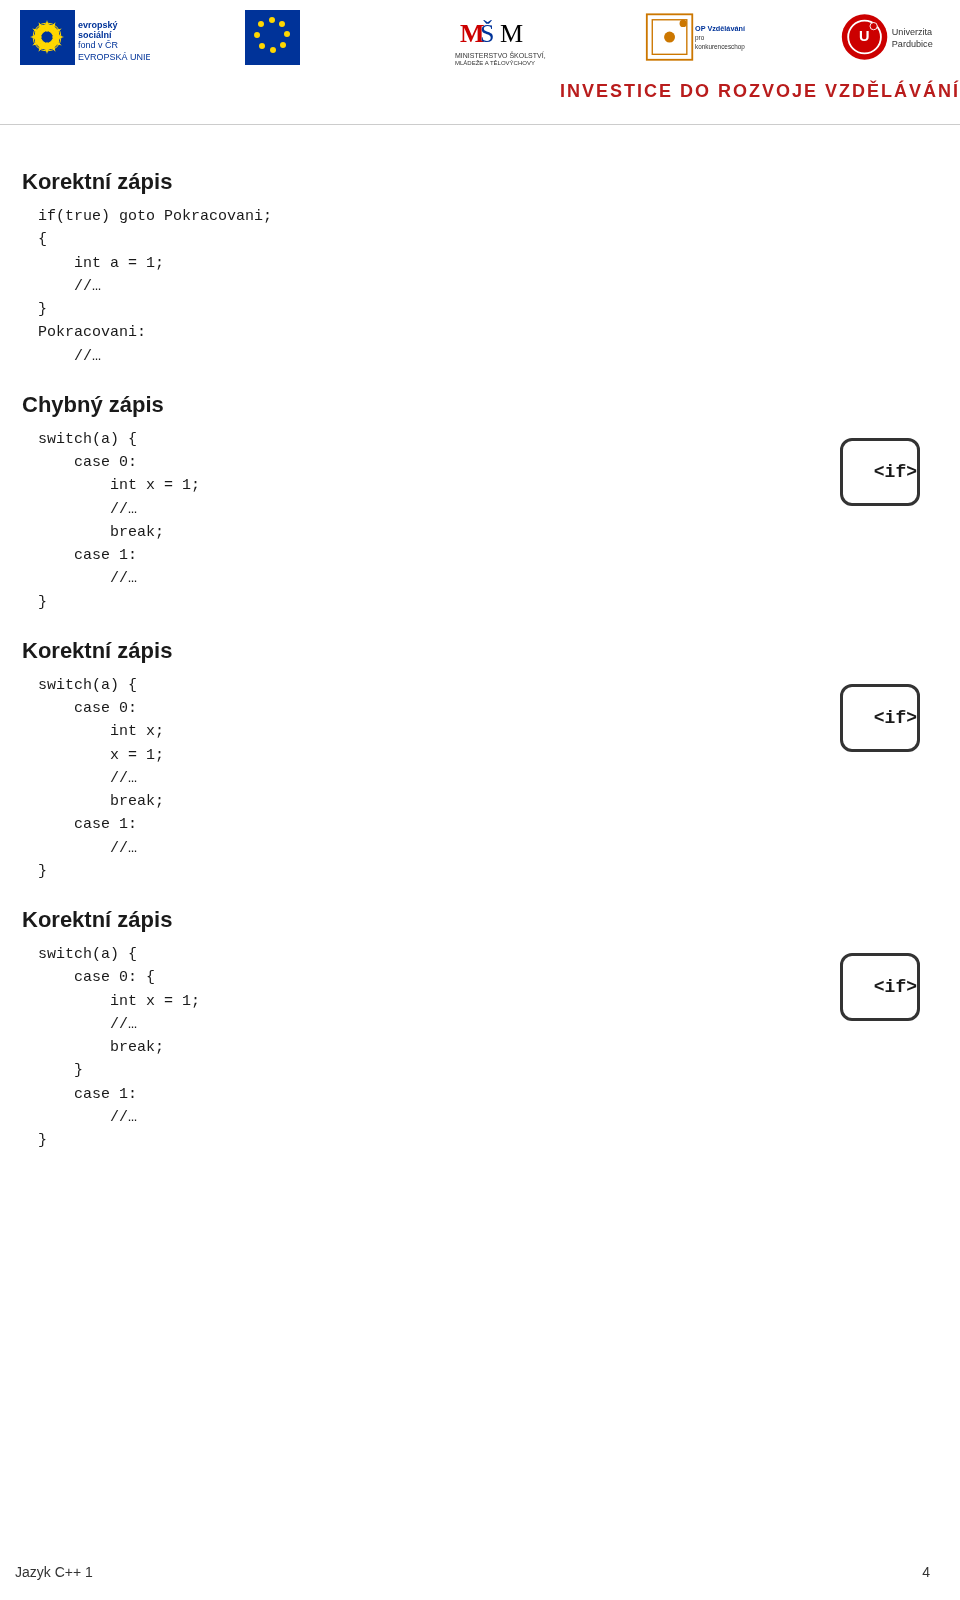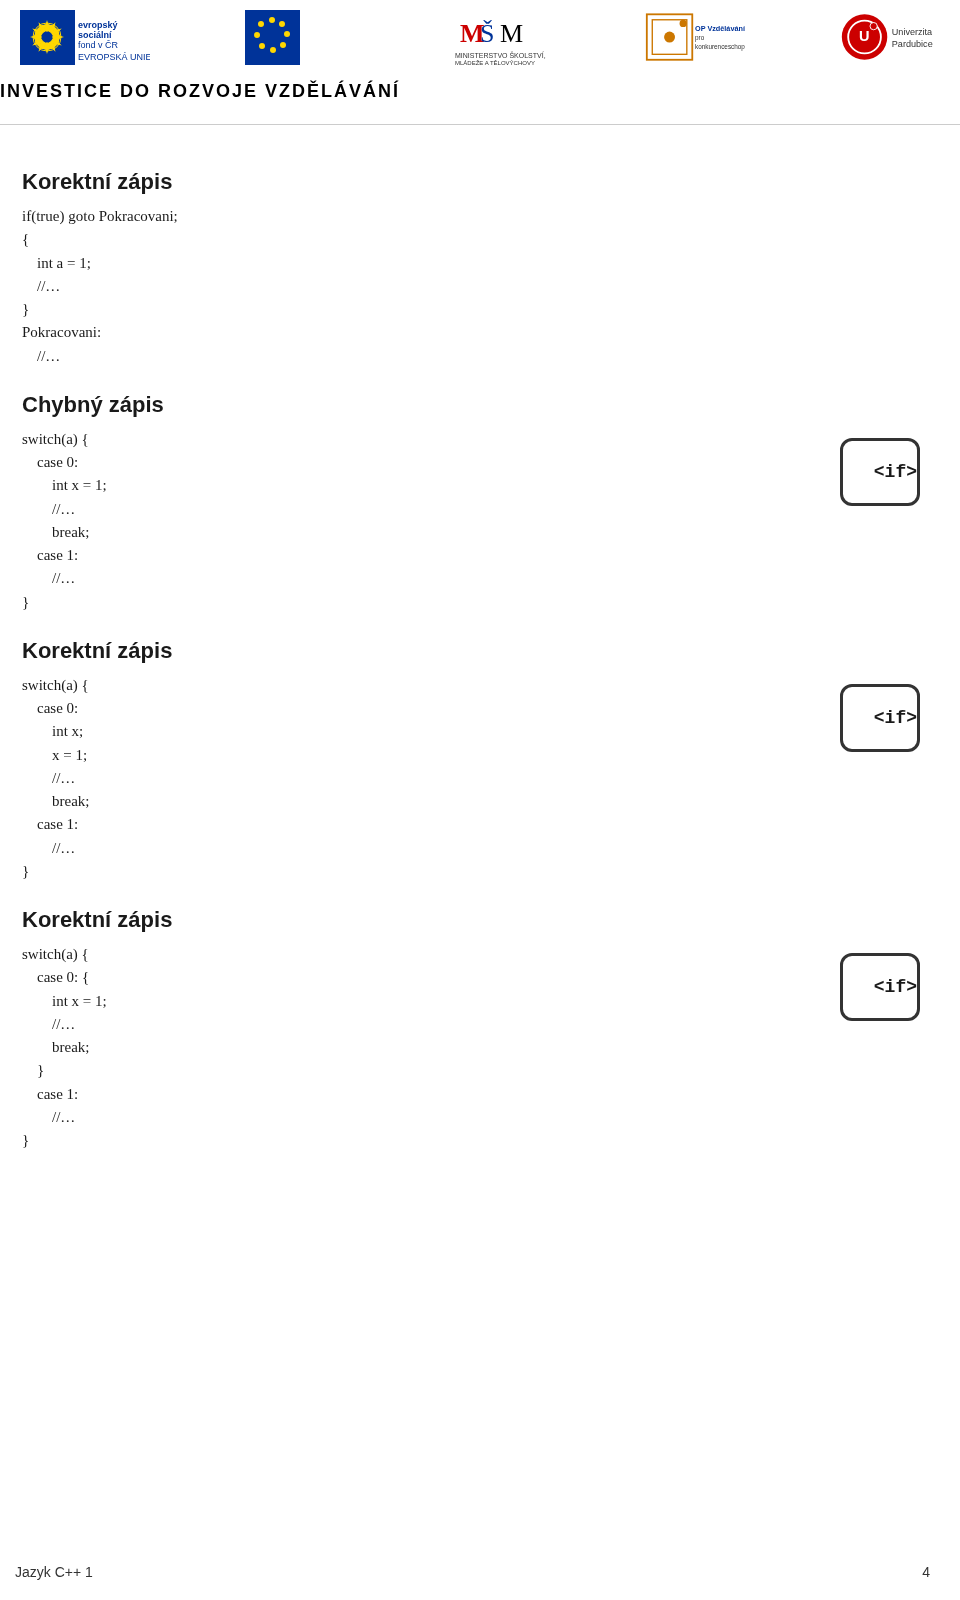--- a/index.html
+++ b/index.html
@@ -45,25 +45,25 @@
       align-items: center;
     }
     .logo-upce {
       width: 100px;
       height: 55px;
       display: flex;
       align-items: center;
     }
 
     .banner-title {
-      text-align: left;
+      text-align: right;
       font-size: 18px;
       font-weight: bold;
       letter-spacing: 2px;
-      color: #000000;
+      color: #b91c1c;
       padding: 10px 0 18px 0;
       text-transform: uppercase;
     }
 
     
     .content {
       padding: 10px 30px 40px 22px;
     }
 
     
@@ -78,26 +78,27 @@
     
     .code-block-wrapper {
       display: flex;
       align-items: flex-start;
       gap: 20px;
       margin-bottom: 8px;
     }
 
     
     .code-block {
-      font-family: Liberation Serif, serif;
+      font-family: Liberation Mono, monospace;
       font-size: 15px;
       color: #1a1a1a;
       line-height: 1.55;
       white-space: pre;
       flex: 1;
+      margin-left: 16px;
     }
 
     
     .icon-box {
       width: 80px;
       height: 68px;
       border: 3px solid #333;
       border-radius: 12px;
       display: flex;
       align-items: center;

